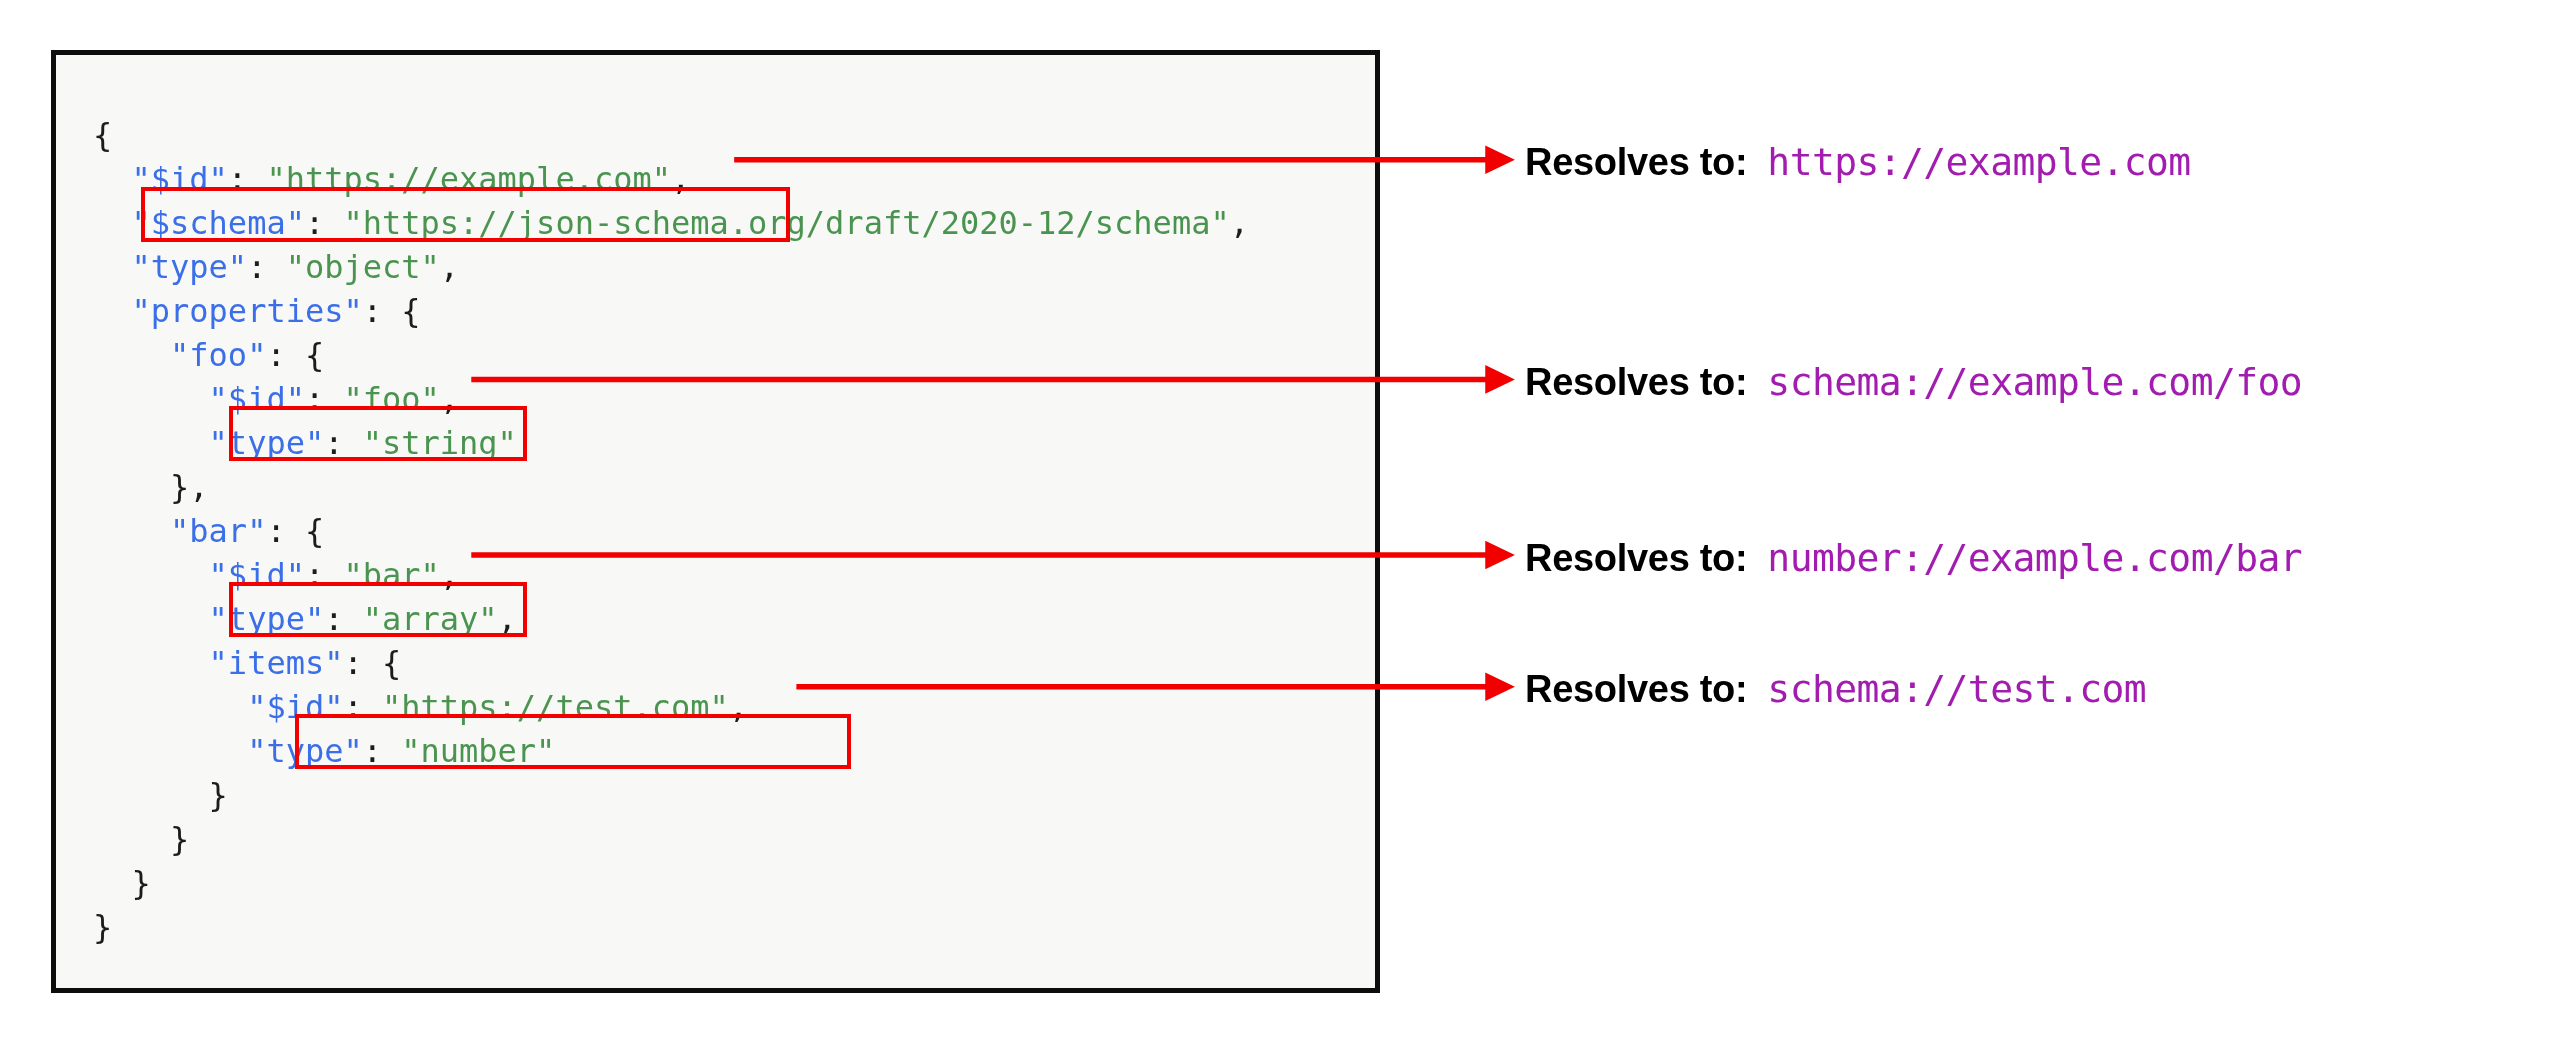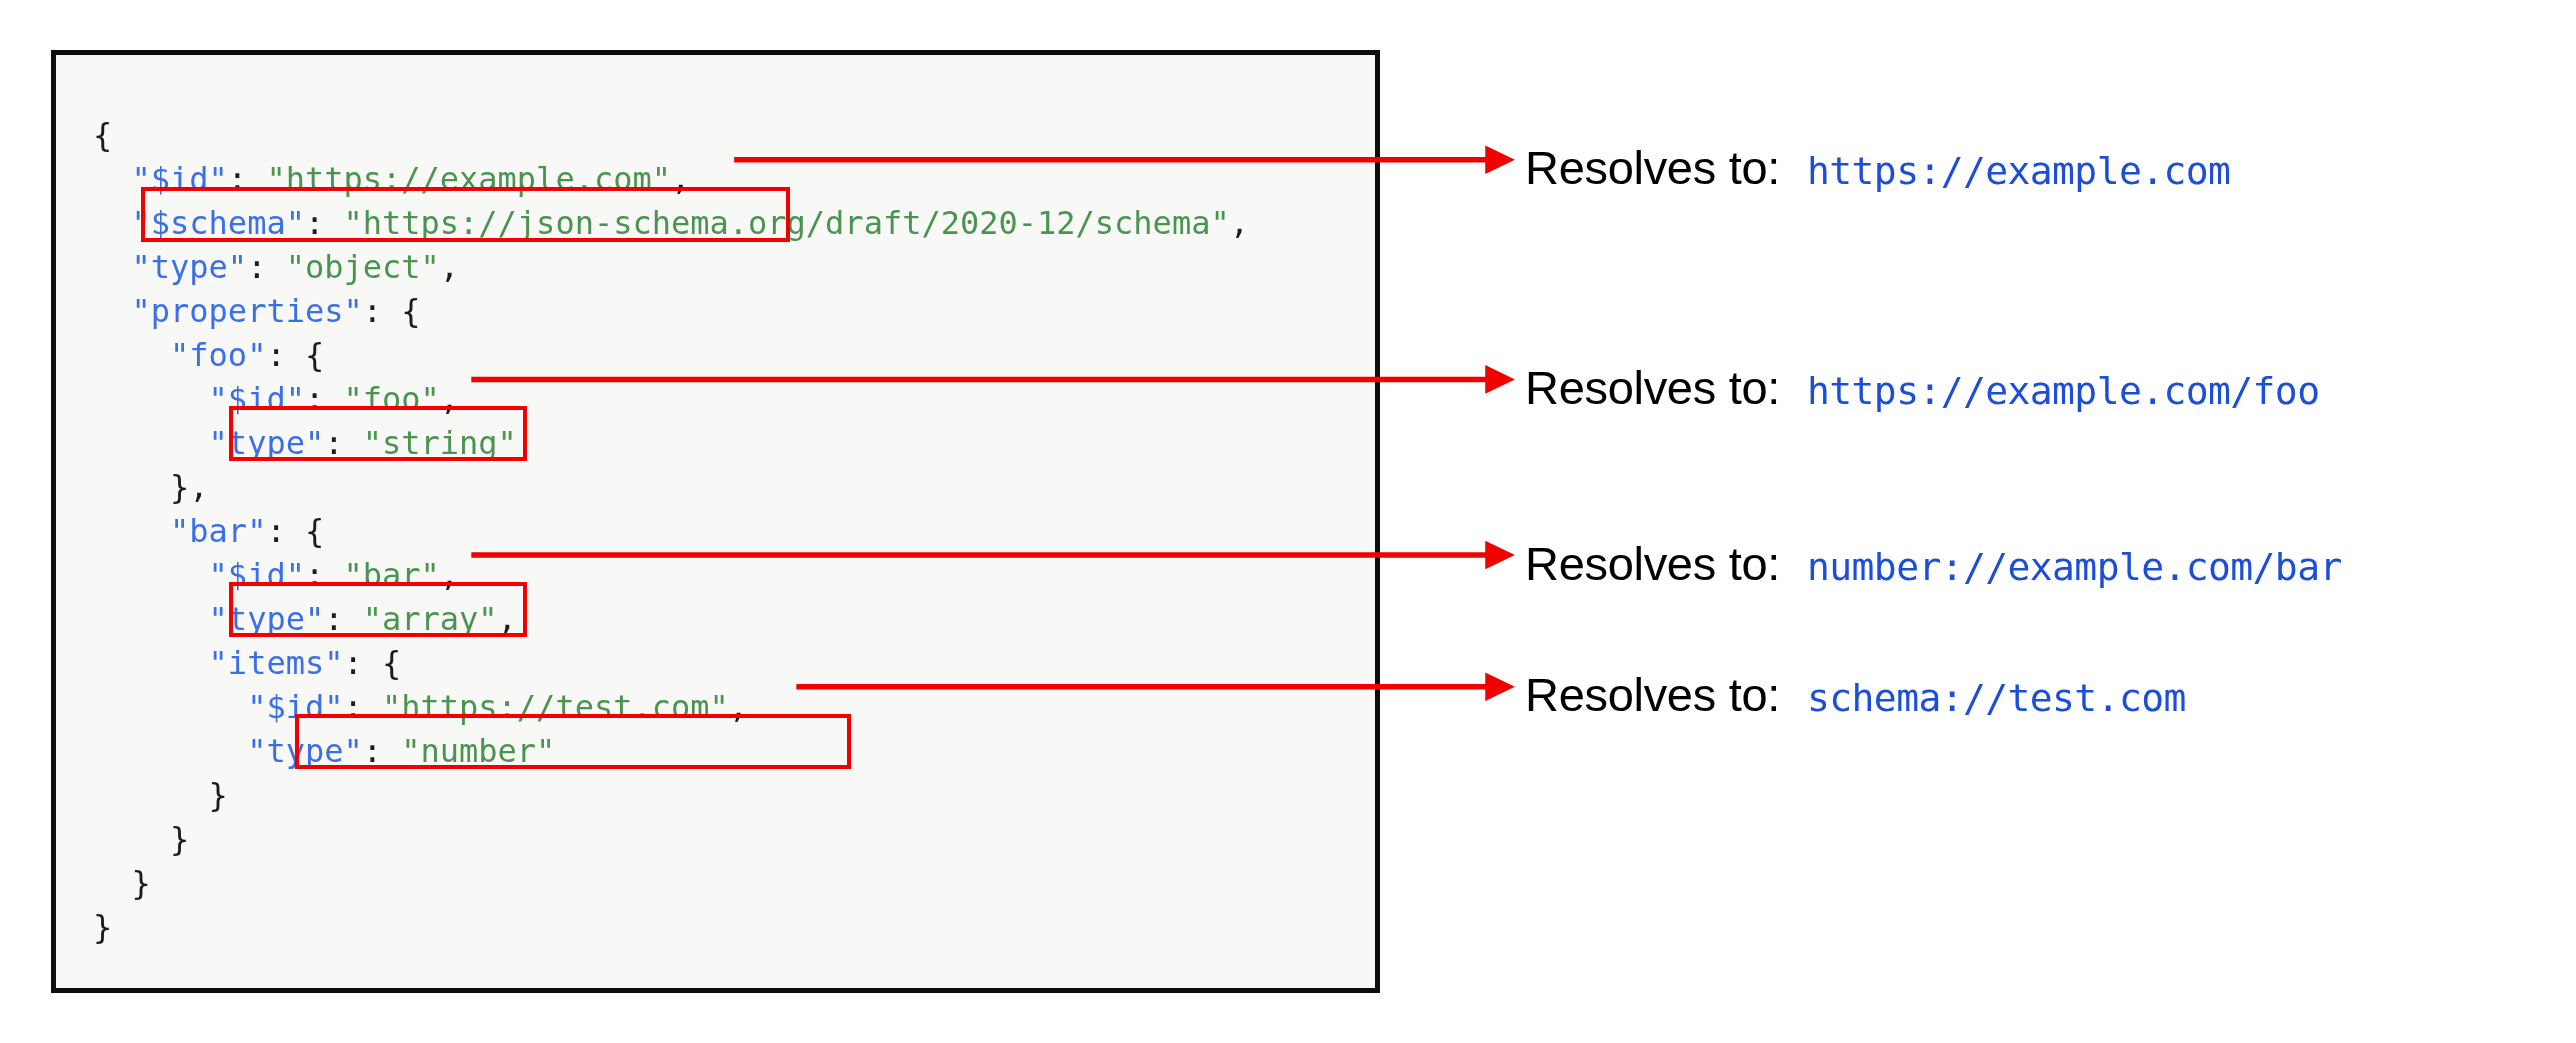--- a/index.html
+++ b/index.html
@@ -66,30 +66,30 @@
 
   
   .resolve-row {
     position: absolute;
     white-space: nowrap;
     display: flex;
     align-items: baseline;
   }
   .resolve-label {
     font-family: "Liberation Sans", sans-serif;
-    font-weight: normal;
-    font-size: 47px;
+    font-weight: bold;
+    font-size: 38px;
     color: #000000;
     letter-spacing: -0.3px;
   }
   .resolve-url {
     font-family: "DejaVu Sans Mono", "Liberation Mono", monospace;
     font-size: 38px;
-    color: #1d4ed8;
-    margin-left: 27px;
+    color: #a21caf;
+    margin-left: 20px;
     letter-spacing: -0.6px;
   }
 </style>
 </head>
 <body>
 
 <div id="code-panel">
   <pre id="code-listing"><div class="code-line"><span class="tok-punct">{</span></div><div class="code-line">  <span class="tok-key">"$id"</span><span class="tok-punct">: </span><span class="tok-str">"https://example.com"</span><span class="tok-punct">,</span></div><div class="code-line">  <span class="tok-key">"$schema"</span><span class="tok-punct">: </span><span class="tok-str">"https://json-schema.org/draft/2020-12/schema"</span><span class="tok-punct">,</span></div><div class="code-line">  <span class="tok-key">"type"</span><span class="tok-punct">: </span><span class="tok-str">"object"</span><span class="tok-punct">,</span></div><div class="code-line">  <span class="tok-key">"properties"</span><span class="tok-punct">: {</span></div><div class="code-line">    <span class="tok-key">"foo"</span><span class="tok-punct">: {</span></div><div class="code-line">      <span class="tok-key">"$id"</span><span class="tok-punct">: </span><span class="tok-str">"foo"</span><span class="tok-punct">,</span></div><div class="code-line">      <span class="tok-key">"type"</span><span class="tok-punct">: </span><span class="tok-str">"string"</span></div><div class="code-line">    <span class="tok-punct">},</span></div><div class="code-line">    <span class="tok-key">"bar"</span><span class="tok-punct">: {</span></div><div class="code-line">      <span class="tok-key">"$id"</span><span class="tok-punct">: </span><span class="tok-str">"bar"</span><span class="tok-punct">,</span></div><div class="code-line">      <span class="tok-key">"type"</span><span class="tok-punct">: </span><span class="tok-str">"array"</span><span class="tok-punct">,</span></div><div class="code-line">      <span class="tok-key">"items"</span><span class="tok-punct">: {</span></div><div class="code-line">        <span class="tok-key">"$id"</span><span class="tok-punct">: </span><span class="tok-str">"https://test.com"</span><span class="tok-punct">,</span></div><div class="code-line">        <span class="tok-key">"type"</span><span class="tok-punct">: </span><span class="tok-str">"number"</span></div><div class="code-line">      <span class="tok-punct">}</span></div><div class="code-line">    <span class="tok-punct">}</span></div><div class="code-line">  <span class="tok-punct">}</span></div><div class="code-line"><span class="tok-punct">}</span></div></pre>
   <div id="highlight-layer">
       <div class="hl-box" style="left: 85px; top: 132px; width: 649px; height: 55px; border-color: rgb(242, 0, 0);"></div>
@@ -113,21 +113,21 @@
     </g>
 </svg>
 
 <div id="resolutions-layer">
     <div class="resolve-row" style="left: 1525px; top: 140px;">
       <span class="resolve-label">Resolves to:</span>
       <span class="resolve-url">https://example.com</span>
     </div>
     <div class="resolve-row" style="left: 1525px; top: 360px;">
       <span class="resolve-label">Resolves to:</span>
-      <span class="resolve-url">https://example.com/foo</span>
+      <span class="resolve-url">schema://example.com/foo</span>
     </div>
     <div class="resolve-row" style="left: 1525px; top: 536px;">
       <span class="resolve-label">Resolves to:</span>
       <span class="resolve-url">number://example.com/bar</span>
     </div>
     <div class="resolve-row" style="left: 1525px; top: 667px;">
       <span class="resolve-label">Resolves to:</span>
       <span class="resolve-url">schema://test.com</span>
     </div>
   </div>

